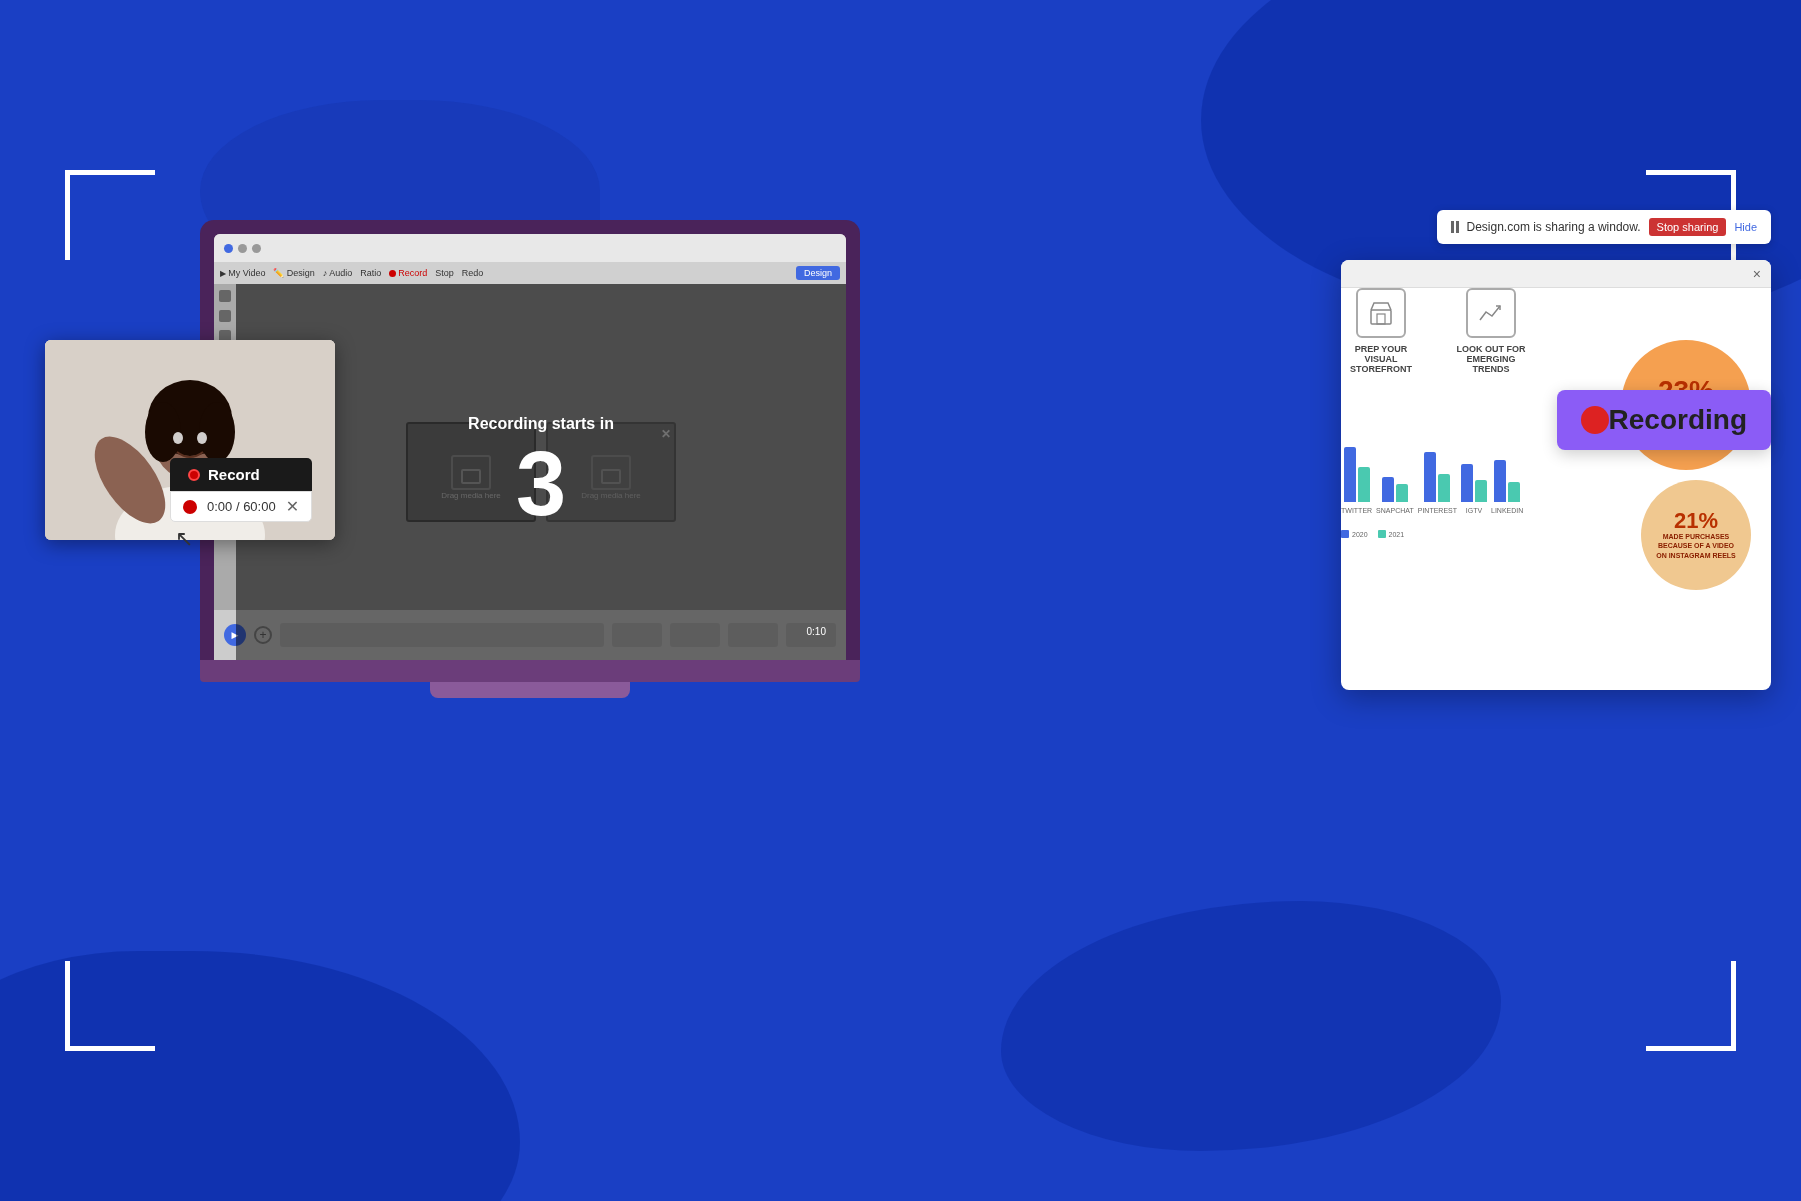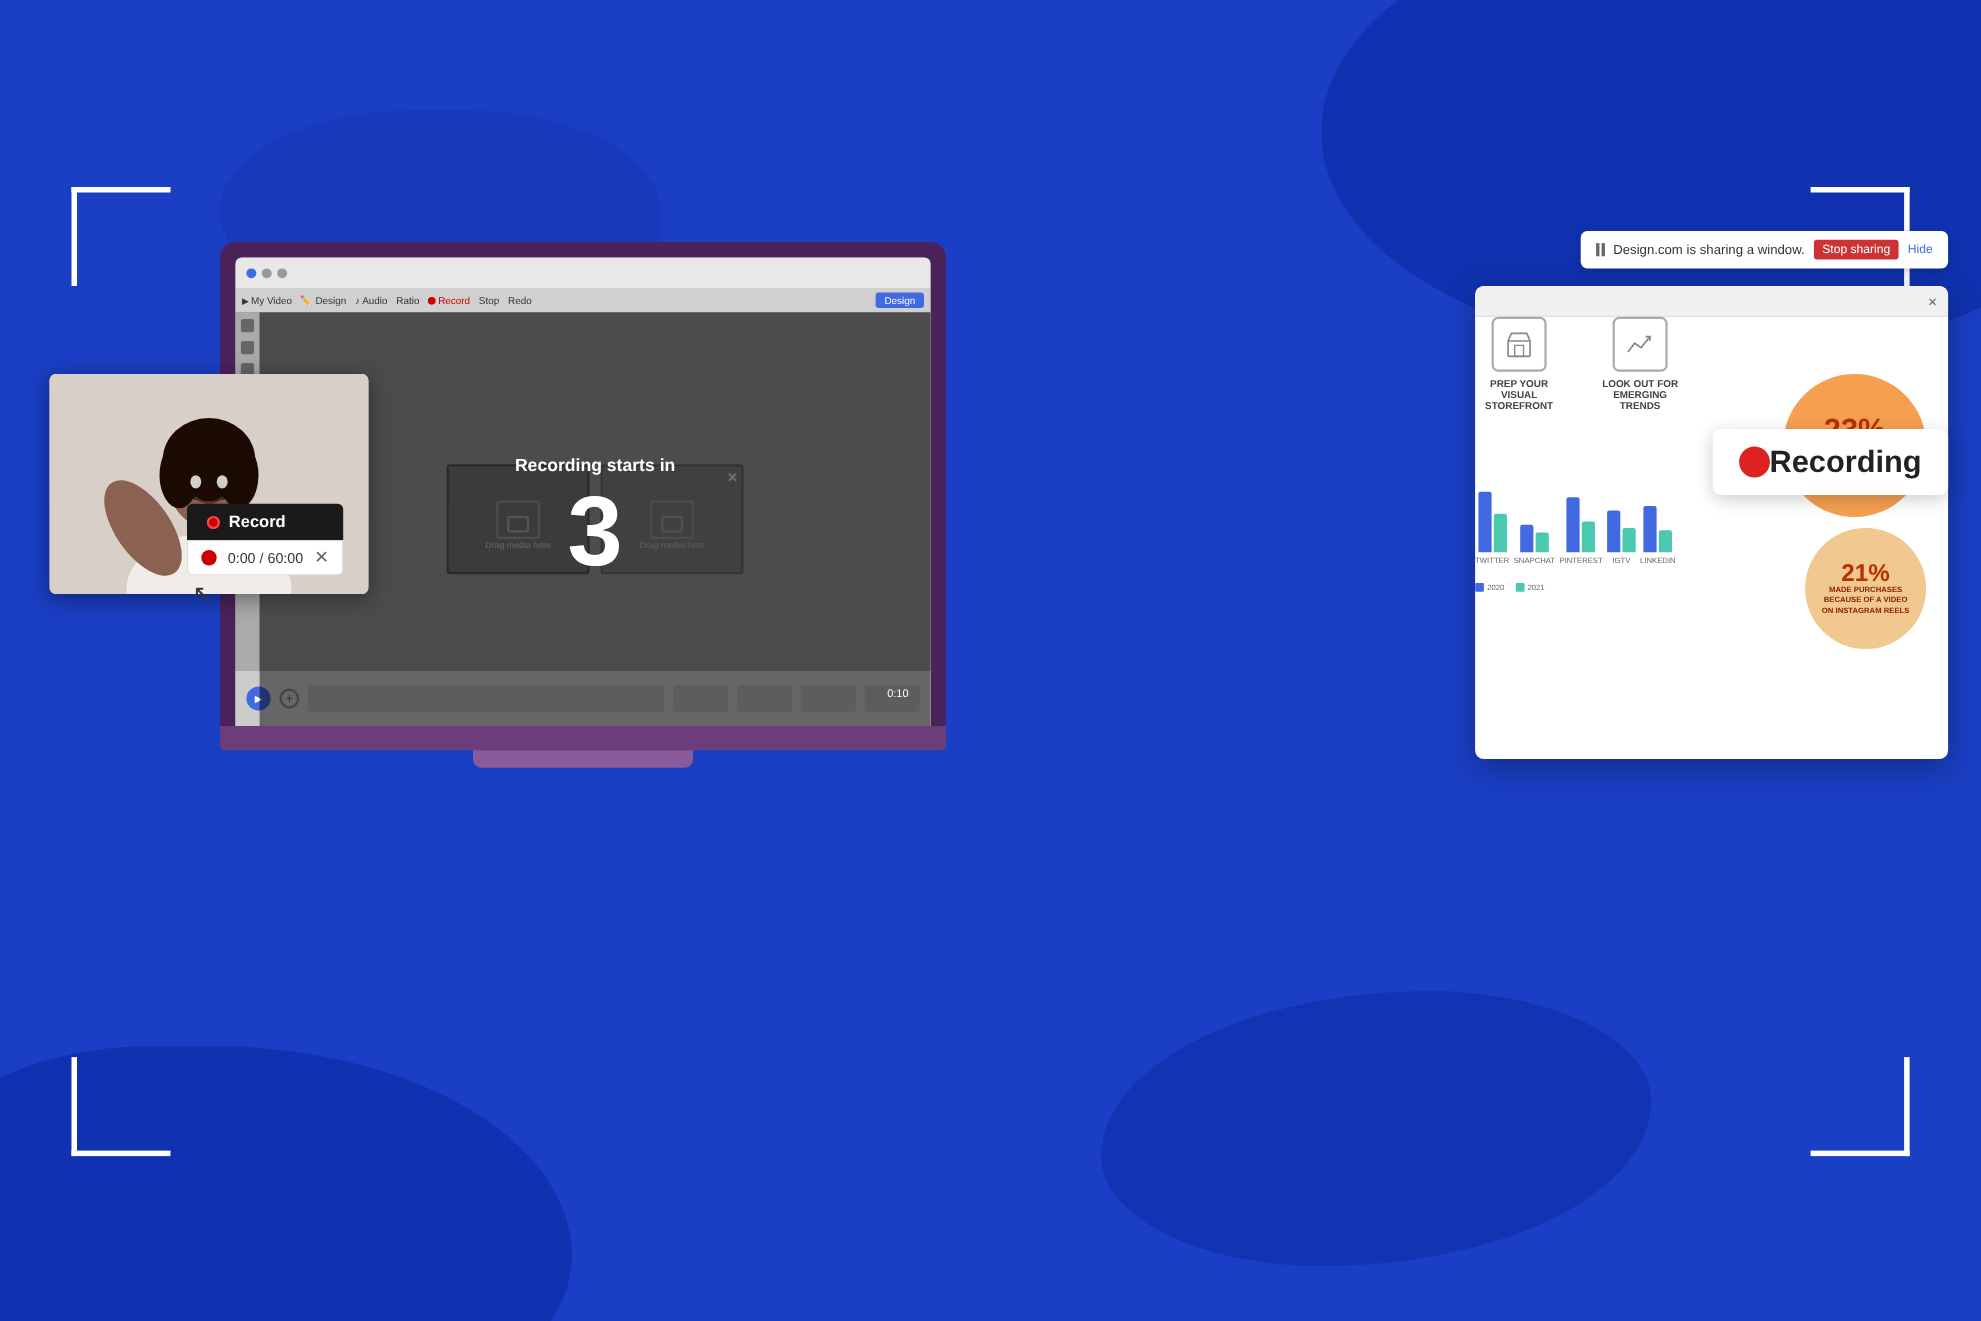--- a/index.html
+++ b/index.html
@@ -528,21 +528,21 @@
       font-weight: 600;
       text-transform: uppercase;
       max-width: 80px;
       line-height: 1.3;
     }
 
     
     .recording-badge {
       position: absolute;
       top: 390px; right: 30px;
-      background: #ffffff;
+      background: #8b5cf6;
       border-radius: 8px;
       padding: 14px 24px;
       display: flex;
       align-items: center;
       box-shadow: 0 4px 16px rgba(0,0,0,0.2);
       z-index: 30;
     }
     .rec-dot {
       width: 28px; height: 28px;
       border-radius: 50%;

